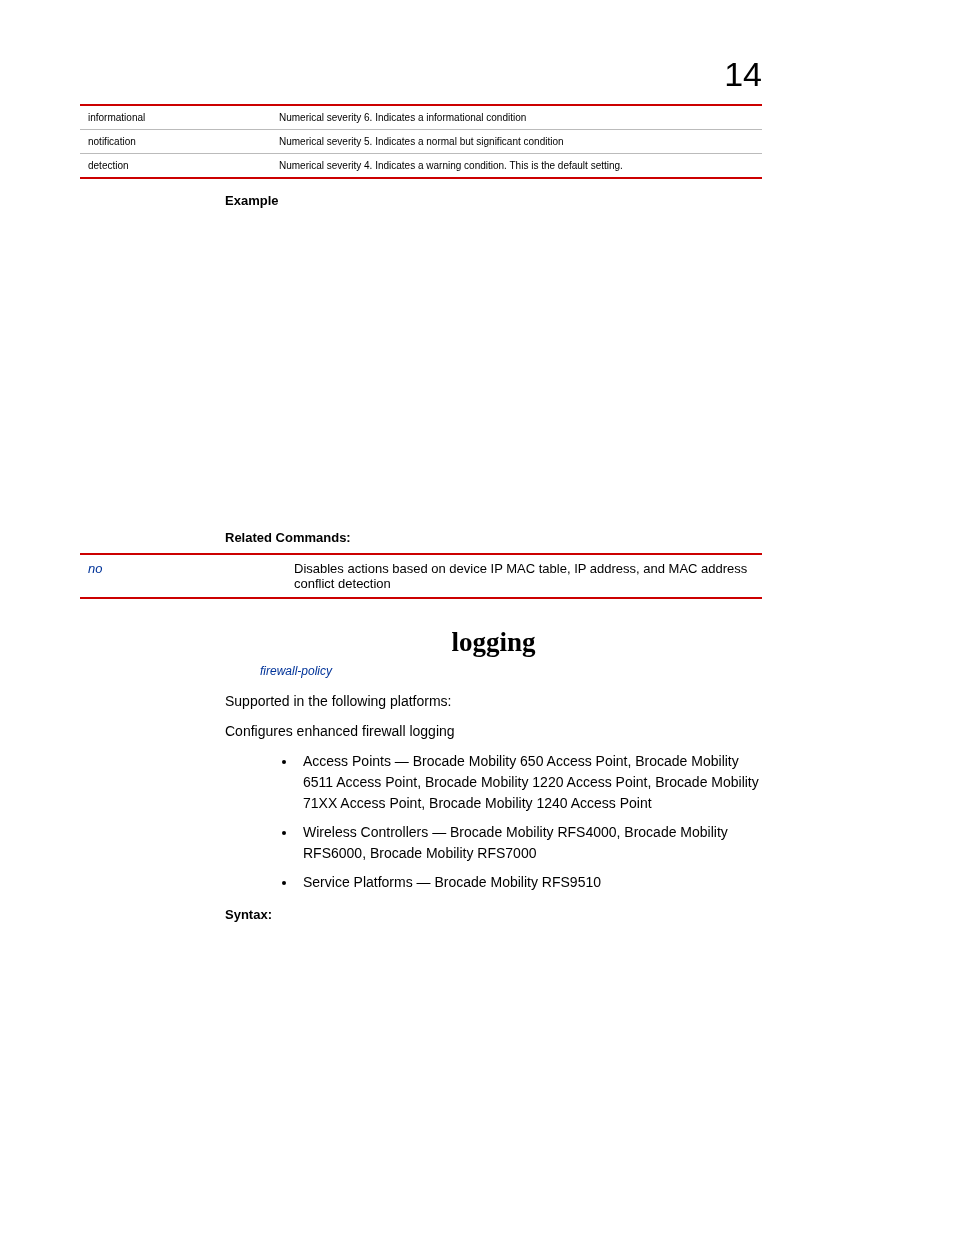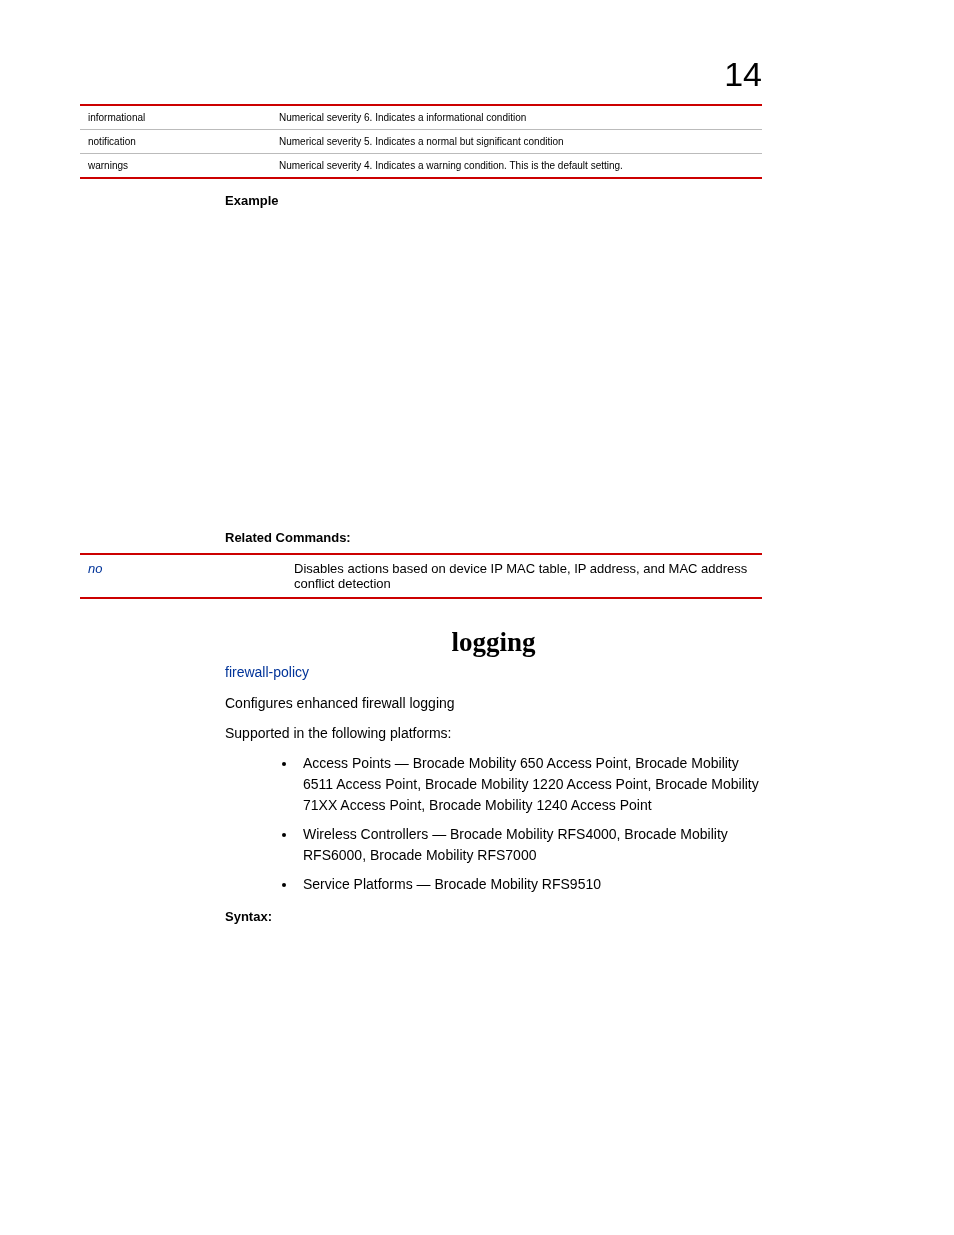--- a/index.html
+++ b/index.html
@@ -69,22 +69,24 @@
   }
   .section-heading {
     font-family: Georgia, 'Times New Roman', serif;
     font-size: 27px;
     font-weight: bold;
     margin: 28px 0 6px 0;
     text-align: center;
   }
   .policy-link {
     color: #003399;
-    font-size: 14px;
+    font-style: italic;
+    font-size: 12px;
     margin-bottom: 14px;
+    margin-left: 35px;
   }
   .body-text {
     font-size: 14px;
     margin: 10px 0;
     line-height: 1.4;
   }
   ul.platforms {
     margin: 4px 0 14px 0;
     padding-left: 56px;
     font-size: 14px;
@@ -109,21 +111,21 @@
     <tbody>
         <tr>
       <td>informational</td>
       <td>Numerical severity 6. Indicates a informational condition</td>
     </tr>
     <tr>
       <td>notification</td>
       <td>Numerical severity 5. Indicates a normal but significant condition</td>
     </tr>
     <tr>
-      <td>warnings</td>
+      <td>detection</td>
       <td>Numerical severity 4. Indicates a warning condition. This is the default setting.</td>
     </tr>
   </tbody>
     </table>
 
   <div class="indent-block">
     <div class="bold-label">Example</div>
   </div>
 
   <div class="gap-small"></div>
@@ -137,22 +139,22 @@
         <tr>
       <td class="related-cmd">no</td>
       <td>Disables actions based on device IP MAC table, IP address, and MAC address conflict detection</td>
     </tr>
   </tbody>
     </table>
 
   <div class="indent-block">
     <div class="section-heading">logging</div>
     <div class="policy-link">firewall-policy</div>
+    <div class="body-text">Supported in the following platforms:</div>
     <div class="body-text">Configures enhanced firewall logging</div>
-    <div class="body-text">Supported in the following platforms:</div>
     <ul class="platforms">
       <li>Access Points — Brocade Mobility 650 Access Point, Brocade Mobility 6511 Access Point, Brocade Mobility 1220 Access Point, Brocade Mobility 71XX Access Point, Brocade Mobility 1240 Access Point</li>
       <li>Wireless Controllers — Brocade Mobility RFS4000, Brocade Mobility RFS6000, Brocade Mobility RFS7000</li>
       <li>Service Platforms — Brocade Mobility RFS9510</li>
     </ul>
     <div class="bold-label">Syntax:</div>
     <div class="gap-syntax"></div>
   </div>
 
 </div>

